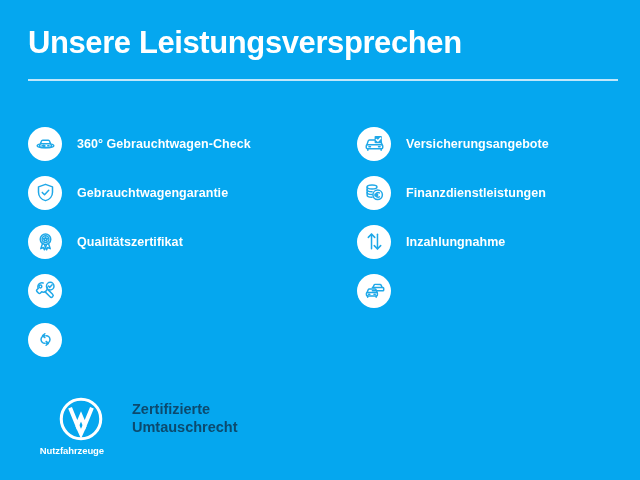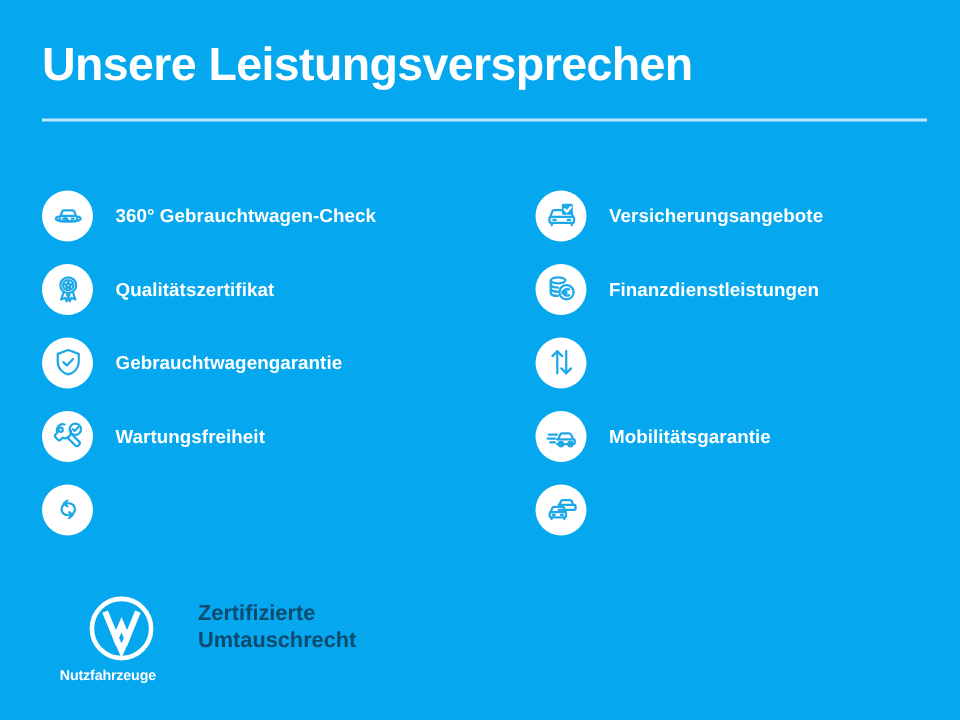--- a/index.html
+++ b/index.html
@@ -158,51 +158,50 @@
           <path d="M4.1 17.6c-1 .8-1.6 1.7-1.6 2.6 0 1.9 4.2 3.4 9.5 3.4s9.5-1.5 9.5-3.4c0-.9-.6-1.8-1.6-2.6" transform="translate(0,-2.2) scale(1,0.62) translate(0,7)"></path>
           <path d="M9.8 20.4l1.6 1.3-1.6 1.3" transform="translate(0,-3.6) scale(1,0.62) translate(0,8)"></path>
         </svg>
       </span>
       <span class="benefit-label">360° Gebrauchtwagen-Check</span>
     </div>
 
     <div class="benefit-row">
       <span class="icon-badge">
         <svg viewBox="0 0 24 24">
+          <path d="M12 2.7l8 2.9v6.1c0 4.6-3.3 8.5-8 9.6-4.7-1.1-8-5-8-9.6V5.6z"></path>
+          <path d="M8.3 11.9l2.6 2.6 4.8-5"></path>
+        </svg>
+      </span>
+      <span class="benefit-label">Gebrauchtwagengarantie</span>
+    </div>
+
+    <div class="benefit-row">
+      <span class="icon-badge">
+        <svg viewBox="0 0 24 24">
           <circle cx="12" cy="9.3" r="6"></circle>
           <circle cx="12" cy="9.3" r="3.9"></circle>
           <path d="M12 6.9l.75 1.55 1.7.24-1.23 1.2.29 1.69L12 10.78l-1.51.8.29-1.69-1.23-1.2 1.7-.24z"></path>
           <path d="M8.6 14.2l-2 6 3-1.3 1.2 2.6 2.1-5.1"></path>
           <path d="M15.4 14.2l2 6-3-1.3-1.2 2.6-2.1-5.1"></path>
         </svg>
       </span>
       <span class="benefit-label">Qualitätszertifikat</span>
     </div>
 
     <div class="benefit-row">
       <span class="icon-badge">
         <svg viewBox="0 0 24 24">
-          <path d="M12 2.7l8 2.9v6.1c0 4.6-3.3 8.5-8 9.6-4.7-1.1-8-5-8-9.6V5.6z"></path>
-          <path d="M8.3 11.9l2.6 2.6 4.8-5"></path>
-        </svg>
-      </span>
-      <span class="benefit-label">Gebrauchtwagengarantie</span>
-    </div>
-
-    <div class="benefit-row">
-      <span class="icon-badge">
-        <svg viewBox="0 0 24 24">
           <path d="M9.3 3.4a4.6 4.6 0 0 0-5.6 6.2l-1.3 1.3a1.7 1.7 0 0 0 0 2.4l1.5 1.5a1.7 1.7 0 0 0 2.4 0l1.3-1.3a4.6 4.6 0 0 0 6.2-5.6"></path>
           <circle cx="6.2" cy="7.4" r="1.6"></circle>
           <path d="M11.6 13.6l5.6 5.6a2 2 0 0 0 2.9-2.9l-5.6-5.6"></path>
           <circle cx="17.4" cy="7" r="4.3"></circle>
           <path d="M15.5 7l1.4 1.4 2.7-2.9"></path>
         </svg>
       </span>
-      <span class="benefit-label">Wartungsfreiheit</span>
     </div>
 
     <div class="benefit-row">
       <span class="icon-badge">
         <svg viewBox="0 0 24 24">
           <path d="M11.3 7.6a4.4 4.4 0 1 0 0 8.8"></path>
           <path d="M11.3 5.4l-2.6 2.2 2.6 2.2"></path>
           <path d="M12.7 16.4a4.4 4.4 0 1 0 0-8.8"></path>
           <path d="M12.7 18.6l2.6-2.2-2.6-2.2"></path>
         </svg>
@@ -243,34 +242,23 @@
 
     <div class="benefit-row">
       <span class="icon-badge">
         <svg viewBox="0 0 24 24">
           <path d="M8.6 20.4V3.6"></path>
           <path d="M4.9 7.3l3.7-3.7 3.7 3.7"></path>
           <path d="M15.4 3.6v16.8"></path>
           <path d="M11.7 16.7l3.7 3.7 3.7-3.7"></path>
         </svg>
       </span>
-    </div>
-
-    <div class="benefit-row">
-      <span class="icon-badge">
-        <svg viewBox="0 0 24 24">
-          <path d="M9.3 14.7l1.5-3.6a1.6 1.6 0 0 1 1.5-1h5.1a1.6 1.6 0 0 1 1.4.8l1.7 3"></path>
-          <path d="M8.3 14.7h12.6a1 1 0 0 1 1 1v1.6a1 1 0 0 1-1 1H8.3"></path>
-          <circle cx="11.4" cy="18.3" r="1.7"></circle>
-          <circle cx="18.6" cy="18.3" r="1.7"></circle>
-          <path d="M2.2 11.2h6M1.2 14.1h5.6M3.2 17h3.6"></path>
-        </svg>
-      </span>
-      <span class="benefit-label">Mobilitätsgarantie</span>
-    </div>
+      <span class="benefit-label">Inzahlungnahme</span>
+    </div>
+
 
     <div class="benefit-row">
       <span class="icon-badge">
         <svg viewBox="0 0 24 24">
           <path d="M10.3 8.6l1.1-2.7a1.4 1.4 0 0 1 1.3-.9h5.6a1.4 1.4 0 0 1 1.3.9l1.1 2.7"></path>
           <path d="M9.6 8.6h12a.9.9 0 0 1 .9.9v2a.9.9 0 0 1-.9.9h-12"></path>
           <path d="M3.5 14.2l1.3-3.1a1.5 1.5 0 0 1 1.4-.9h6.2a1.5 1.5 0 0 1 1.4.9l1.3 3.1"></path>
           <rect x="2.8" y="14.2" width="12.5" height="4" rx="1"></rect>
           <path d="M5.2 16.2h1.5M11.4 16.2h1.5"></path>
           <path d="M4.2 18.2v1.4M13.9 18.2v1.4"></path>

